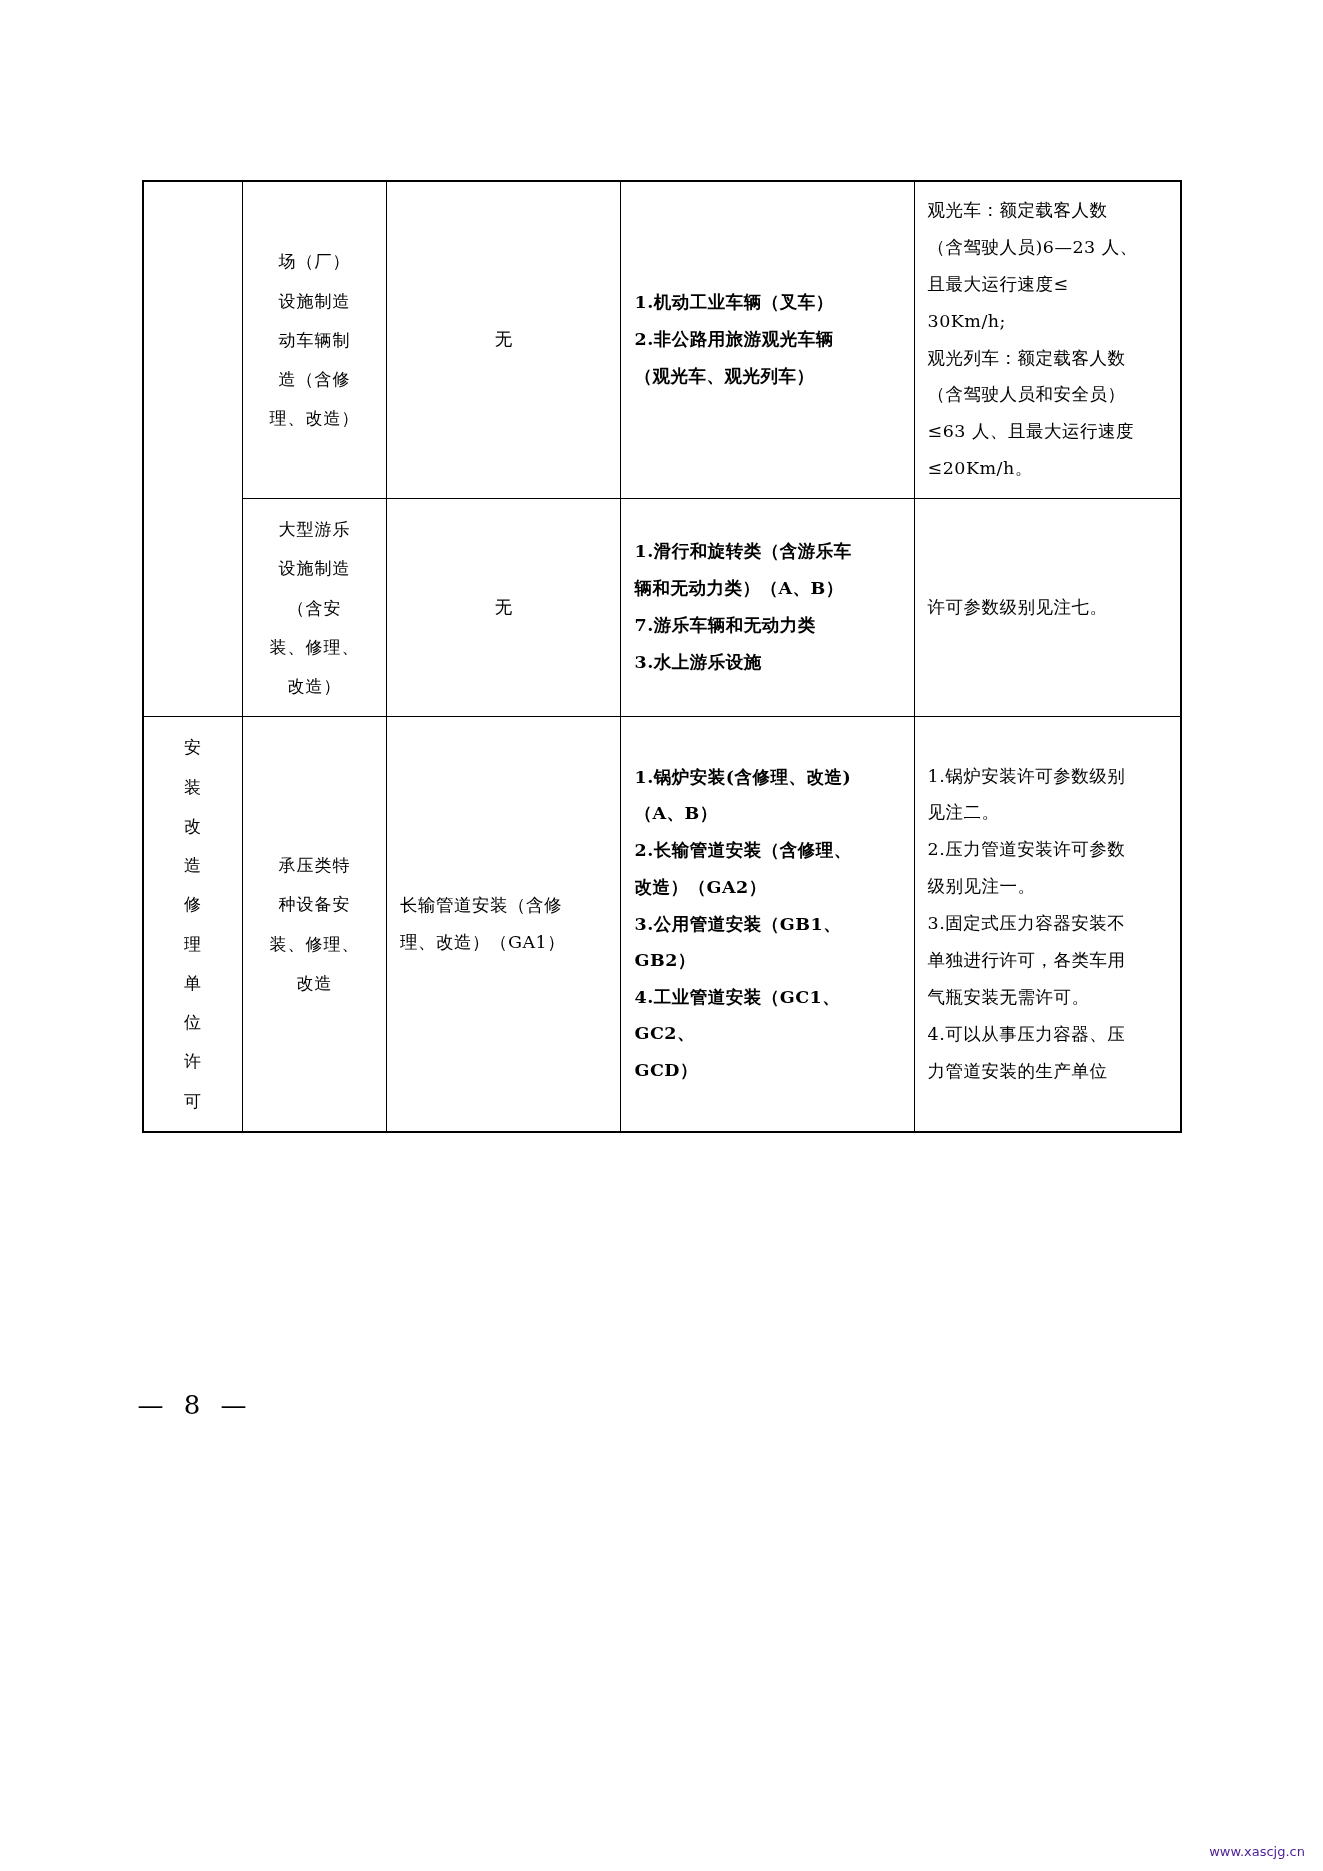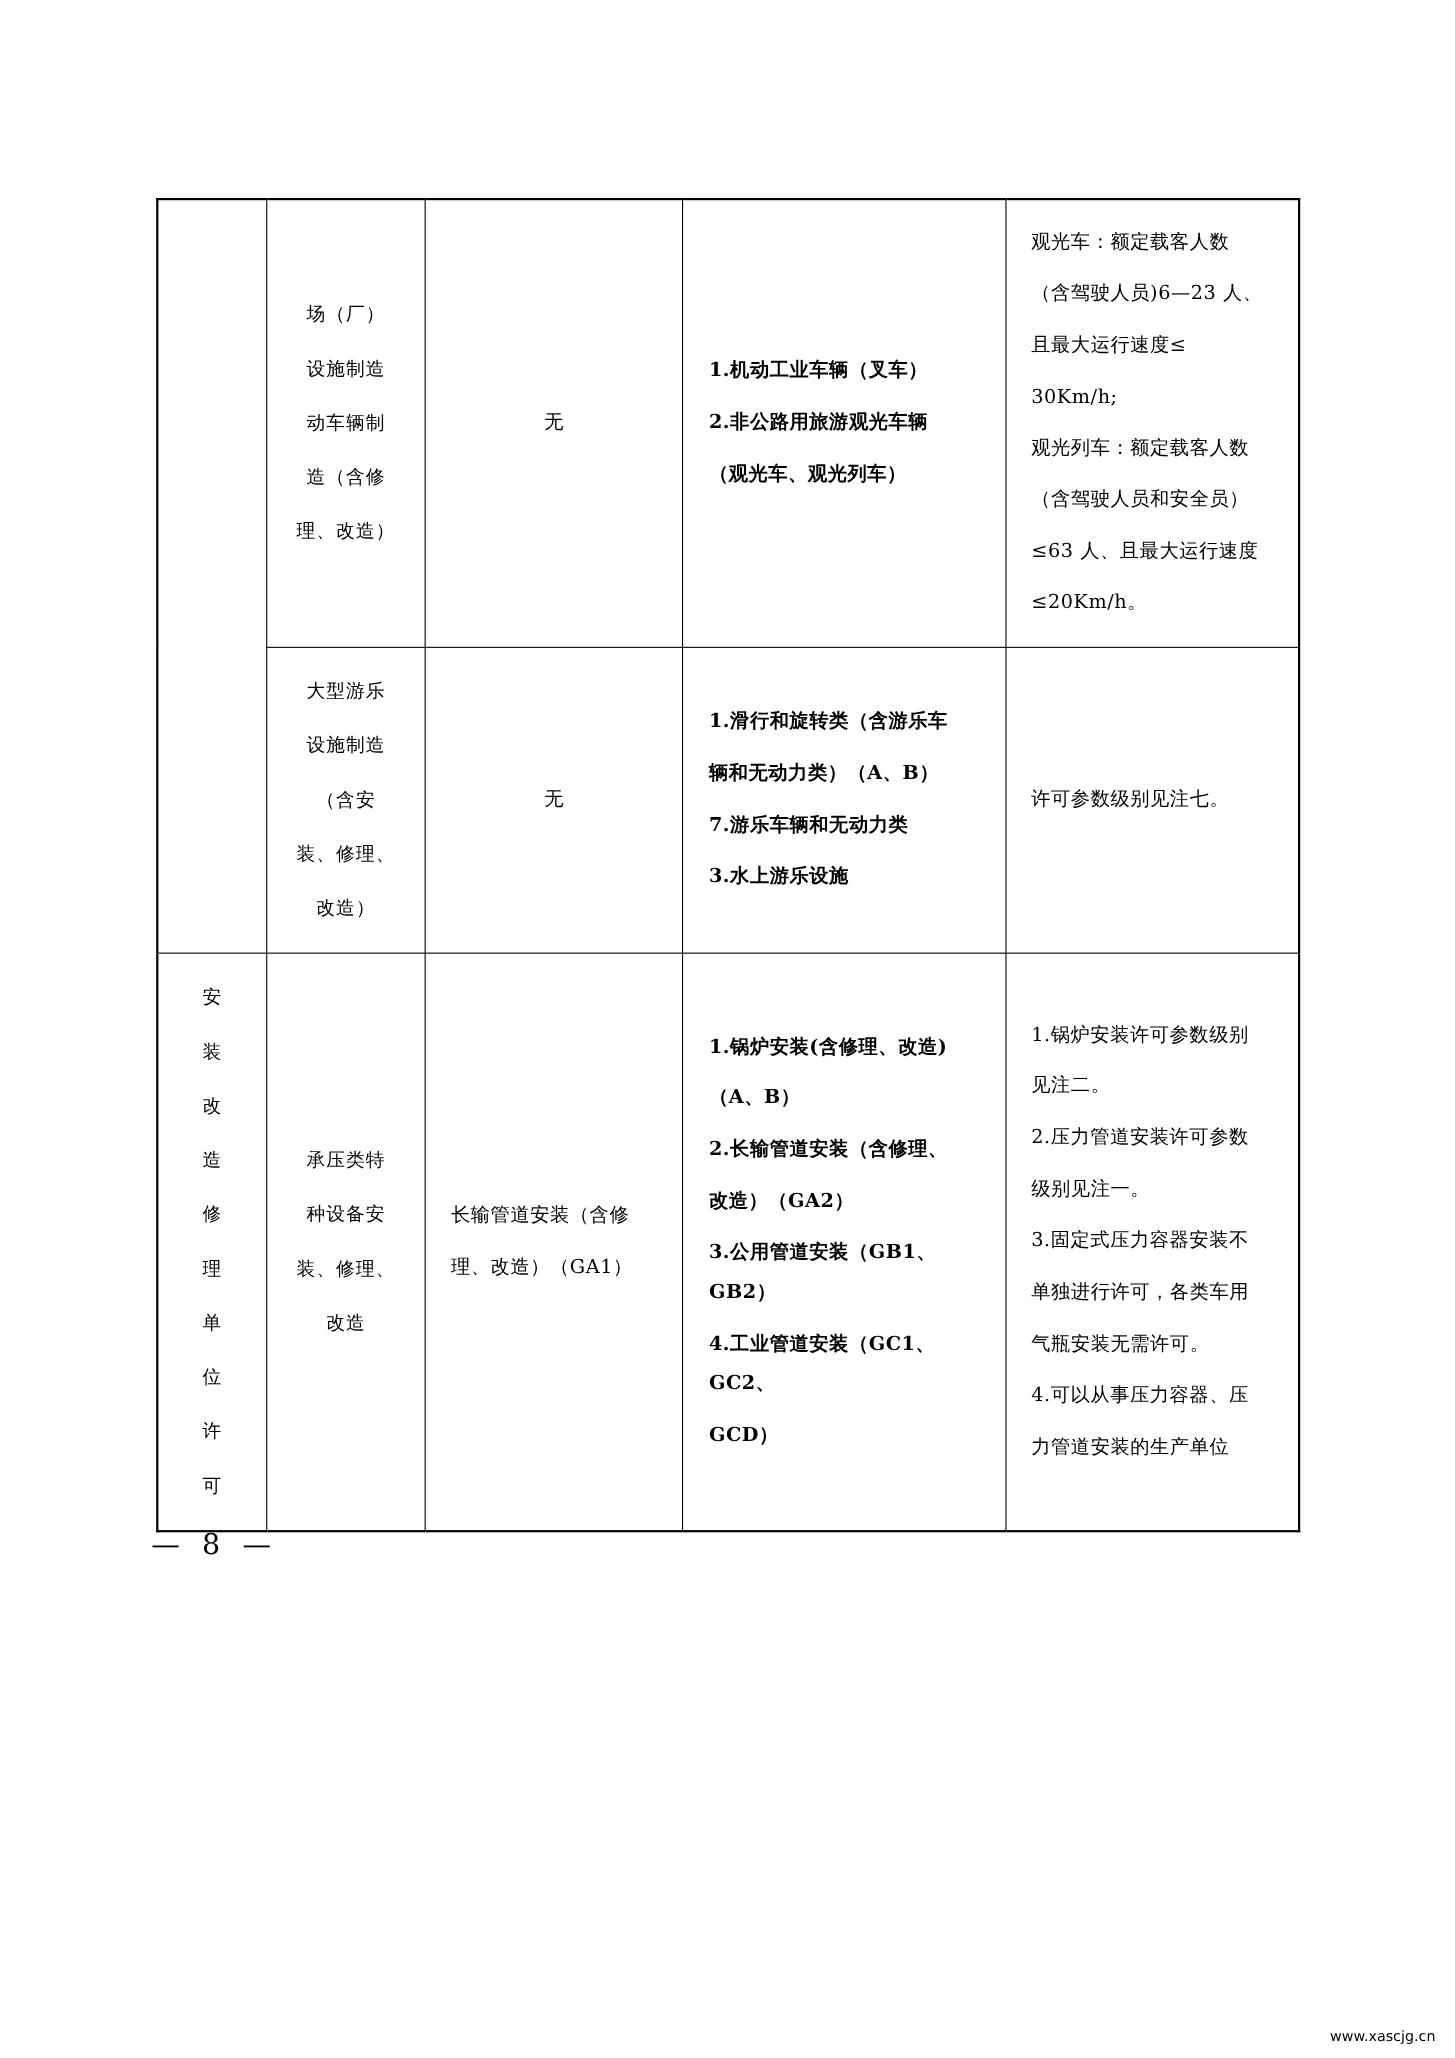--- a/index.html
+++ b/index.html
@@ -59,21 +59,21 @@
   .cell-vert {
     text-align: center;
   }
   .cell-center {
     text-align: center;
   }
   .cell-body {
     text-align: left;
   }
   .p {
-    margin: 11px;
+    margin: 1px;
     padding: 0;
   }
   .vcat {
     font-size: 17px;
     line-height: 2.25;
     text-align: center;
     letter-spacing: 1px;
   }
   .page-number {
     position: absolute;
@@ -82,21 +82,21 @@
     width: 390px;
     text-align: center;
     font-size: 26px;
     letter-spacing: 6px;
   }
   .footer-url {
     position: absolute;
     right: 18px;
     bottom: 12px;
     font-size: 13px;
-    color: #000000;
+    color: #4c1d95;
     font-family: "DejaVu Sans", "Liberation Sans", sans-serif;
   }
 </style>
 </head>
 <body>
 
 <div class="page">
 
   <table class="doc-table">
     <tbody>

